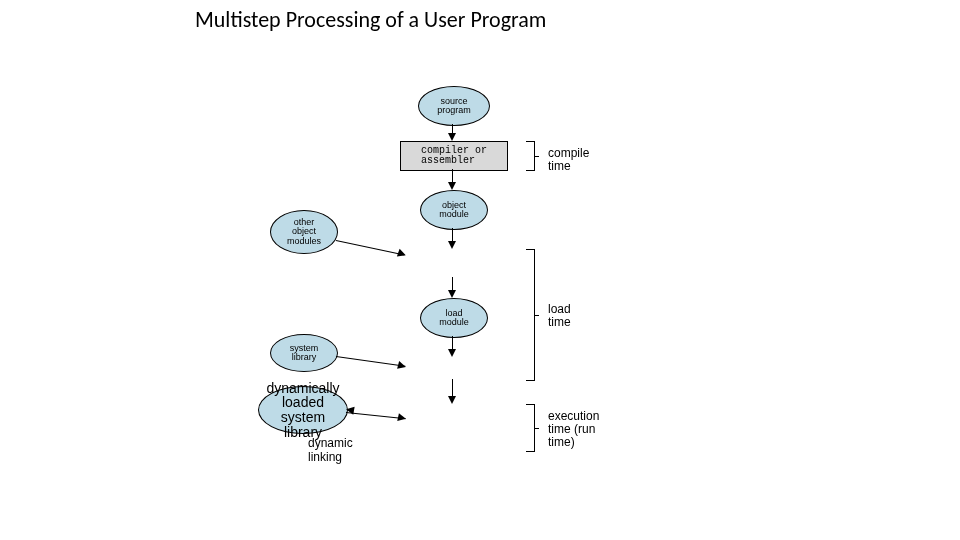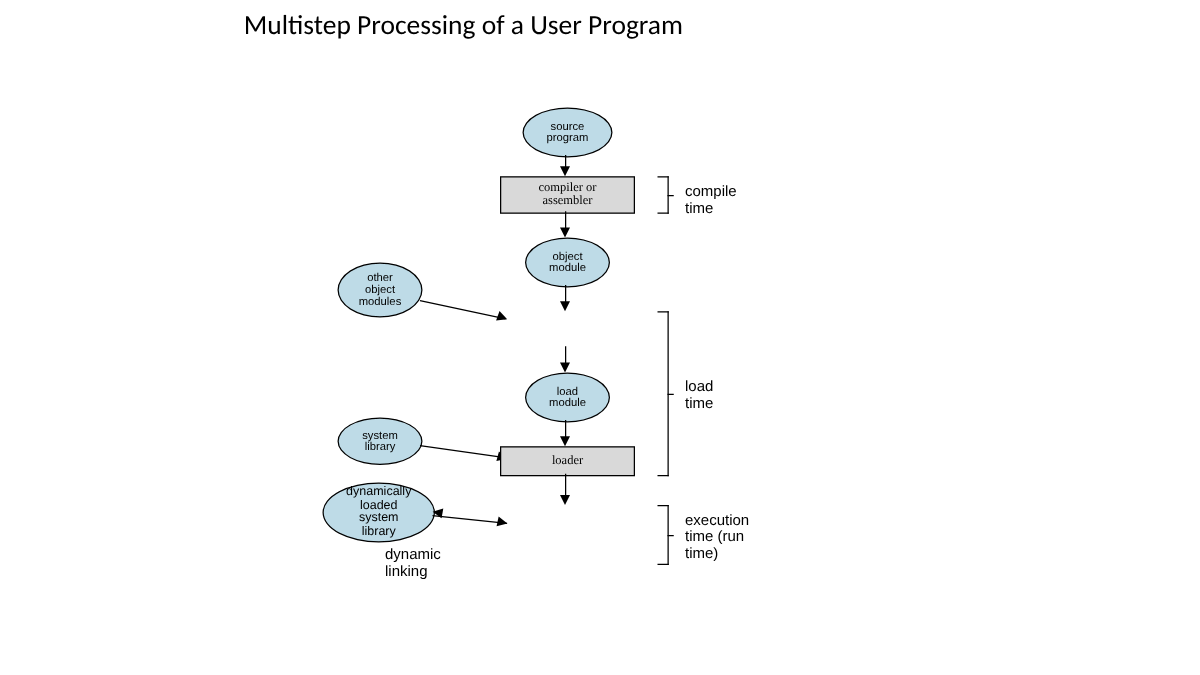--- a/index.html
+++ b/index.html
@@ -1,19 +1,19 @@
 <!DOCTYPE html>
 <html><head>
 <meta charset="utf-8">
 <style>
   html,body{margin:0;padding:0;width:960px;height:540px;background:#fff;font-family:Calibri,Arial,sans-serif;overflow:hidden}
   .title{position:absolute;left:195px;top:6px;font-size:22px;color:#000}
   .diagram{position:absolute;left:2px;top:0;width:960px;height:540px}
   .ellipse{position:absolute;border:1px solid #000;border-radius:50%;background:#bedbe7;display:flex;align-items:center;justify-content:center;text-align:center;font-size:9px;line-height:1.05;font-family:Arial,sans-serif}
-  .rect{position:absolute;border:1px solid #000;background:#d9d9d9;display:flex;align-items:center;justify-content:center;text-align:center;font-size:10px;line-height:1.05;font-family:Liberation Serif, serif}
+  .rect{position:absolute;border:1px solid #000;background:#d9d9d9;display:flex;align-items:center;justify-content:center;text-align:left;font-size:10px;line-height:1.05;font-family:Liberation Mono, monospace}
   .phase{position:absolute;font-size:12px;font-family:Arial,sans-serif;color:#000;line-height:1.1}
   .arrow{position:absolute;width:0;height:0;border-left:4px solid transparent;border-right:4px solid transparent;border-top:8px solid #000}
   .vline{position:absolute;width:1px;background:#000}
   .conn{position:absolute;background:#000;height:1px;transform-origin:left center}
   .brace{position:absolute;width:8px;border-right:1px solid #000;border-top:1px solid #000;border-bottom:1px solid #000}
   .brace::after{content:"";position:absolute;right:-5px;top:50%;width:5px;height:1px;background:#000}
   .sublabel{position:absolute;font-size:12px;font-family:Arial,sans-serif}
 </style>
 </head>
 <body>
@@ -42,25 +42,24 @@
   <div class="arrow" style="left:446px;top:290px"></div>
 
   <div class="ellipse" style="left:418px;top:298px;width:66px;height:38px">load<br>module</div>
   <div class="vline" style="left:450px;top:336px;height:14px"></div>
   <div class="arrow" style="left:446px;top:349px"></div>
 
   <div class="ellipse" style="left:268px;top:334px;width:66px;height:36px">system<br>library</div>
   <div class="conn" style="left:334px;top:356px;width:70px;transform:rotate(8deg)"></div>
   <div class="arrow" style="left:396px;top:362px;transform:rotate(-75deg)"></div>
 
-  <div class="rect" style="left:398px;top:357px;width:106px;height:22px">loader</div>
   <div class="vline" style="left:450px;top:379px;height:18px"></div>
   <div class="arrow" style="left:446px;top:396px"></div>
 
-  <div class="ellipse" style="left:256px;top:386px;width:88px;height:46px;font-size:10px">dynamically<br>loaded<br>system<br>library</div>
+  <div class="ellipse" style="left:256px;top:386px;width:88px;height:46px;font-size:14px">dynamically<br>loaded<br>system<br>library</div>
   <div class="conn" style="left:344px;top:412px;width:60px;transform:rotate(6deg)"></div>
   <div class="arrow" style="left:396px;top:414px;transform:rotate(-78deg)"></div>
   <div class="arrow" style="left:344px;top:406px;transform:rotate(100deg)"></div>
 
   <div class="sublabel" style="left:306px;top:436px">dynamic<br>linking</div>
 
 
   <div class="brace" style="left:524px;top:141px;height:28px"></div>
   <div class="phase" style="left:546px;top:147px">compile<br>time</div>
 

